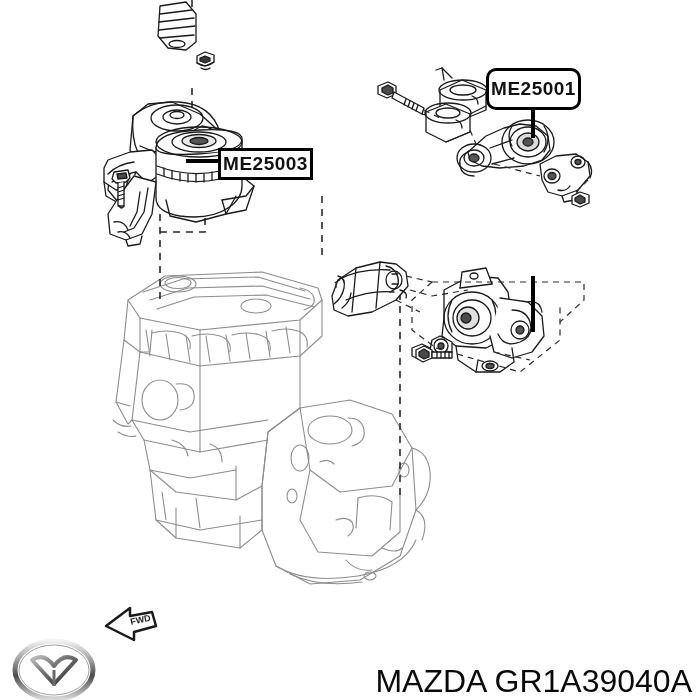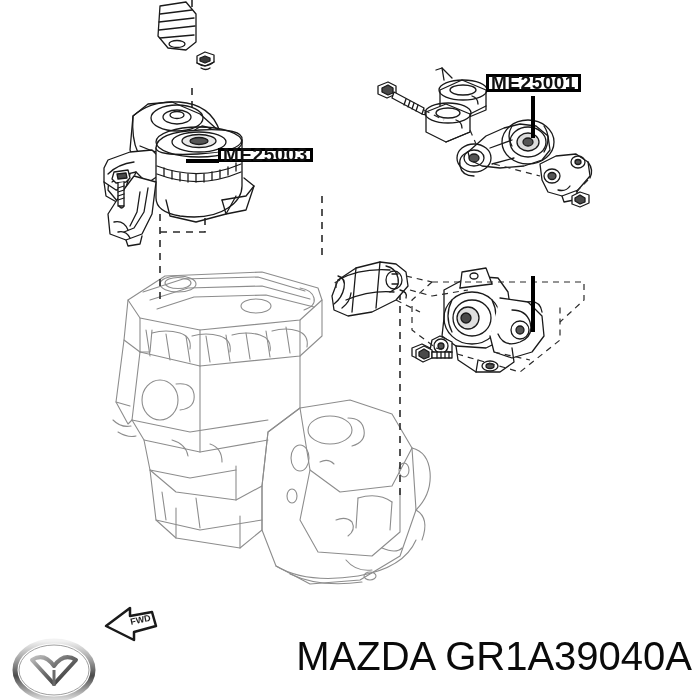--- a/index.html
+++ b/index.html
@@ -34,30 +34,30 @@
     justify-content: center;
     font-family: "Liberation Sans", sans-serif;
     font-size: 19px;
     font-weight: bold;
     letter-spacing: 0.5px;
     color: #111111;
     line-height: 1;
     padding: 2px 5px 3px 5px;
     white-space: nowrap;
   }
-  #callout-me25003 { left: 218px; top: 148px; width: 95px; height: 14px; }
-  #callout-me25001 { left: 486px; top: 74px;  width: 95px; height: 18px; }
+  #callout-me25003 { left: 218px; top: 148px; width: 95px; height: 32px; }
+  #callout-me25001 { left: 486px; top: 68px;  width: 95px; height: 42px; border-radius: 10px; }
   #callout-mi25035 { left: 486px; top: 250px; width: 95px; height: 26px; }
 
   #brand-text {
     position: absolute;
     right: 8px;
-    bottom: 21px;
+    bottom: 0;
     font-family: "Liberation Sans", sans-serif;
-    font-size: 40px;
+    font-size: 32px;
     font-weight: normal;
     letter-spacing: 0px;
     color: #0a0a0a;
     white-space: nowrap;
   }
   #brand-logo {
     position: absolute;
     left: 12px;
     bottom: 2px;
     width: 82px;

